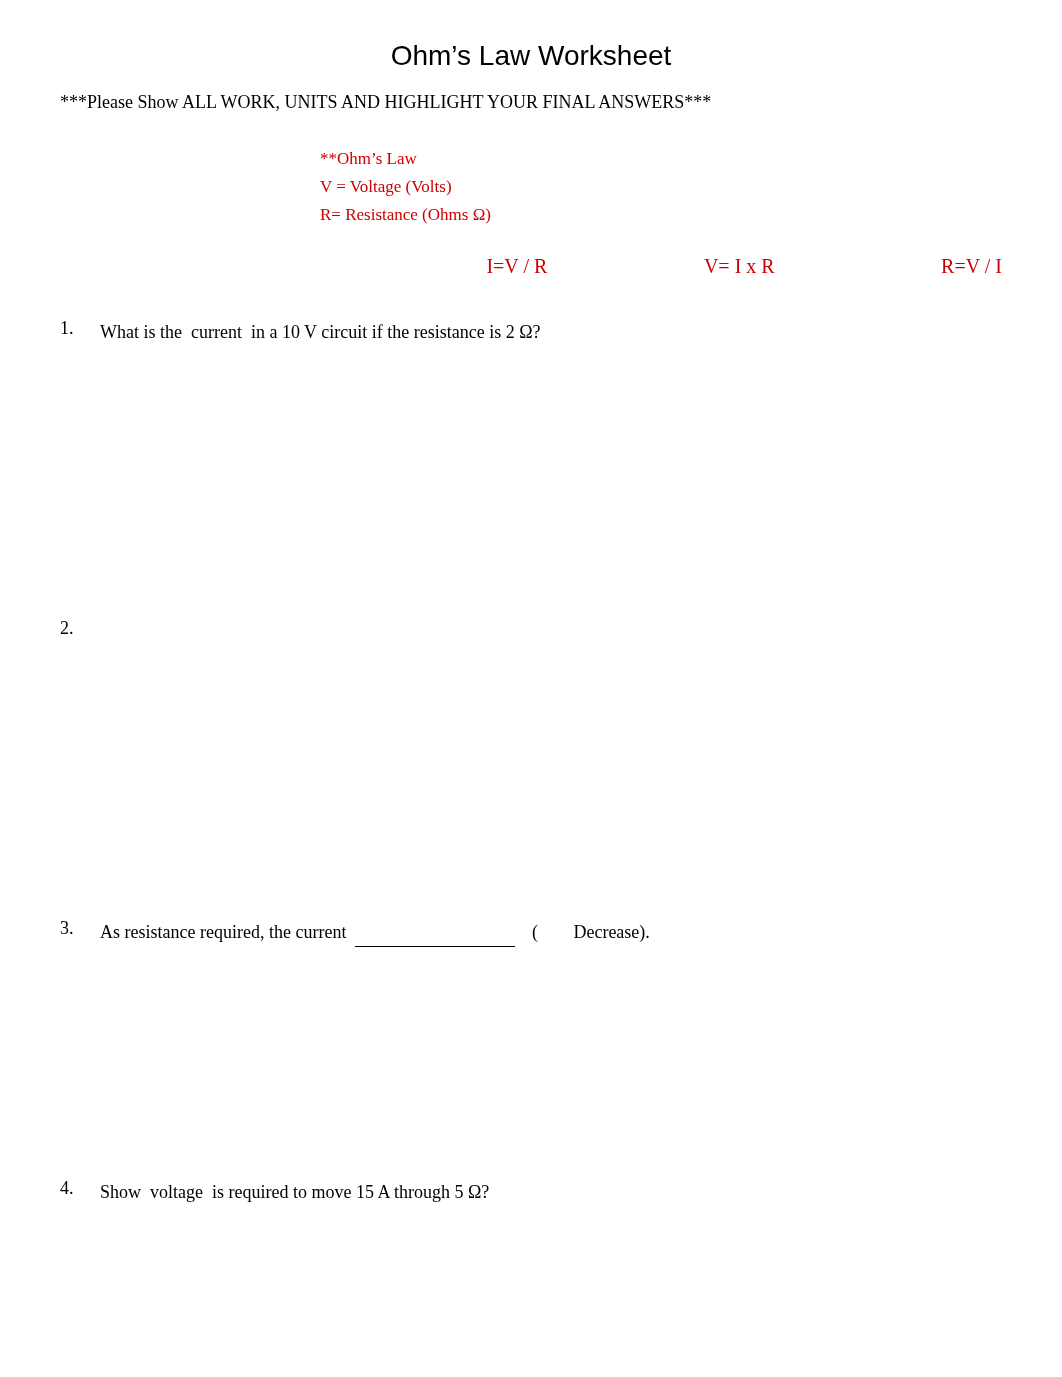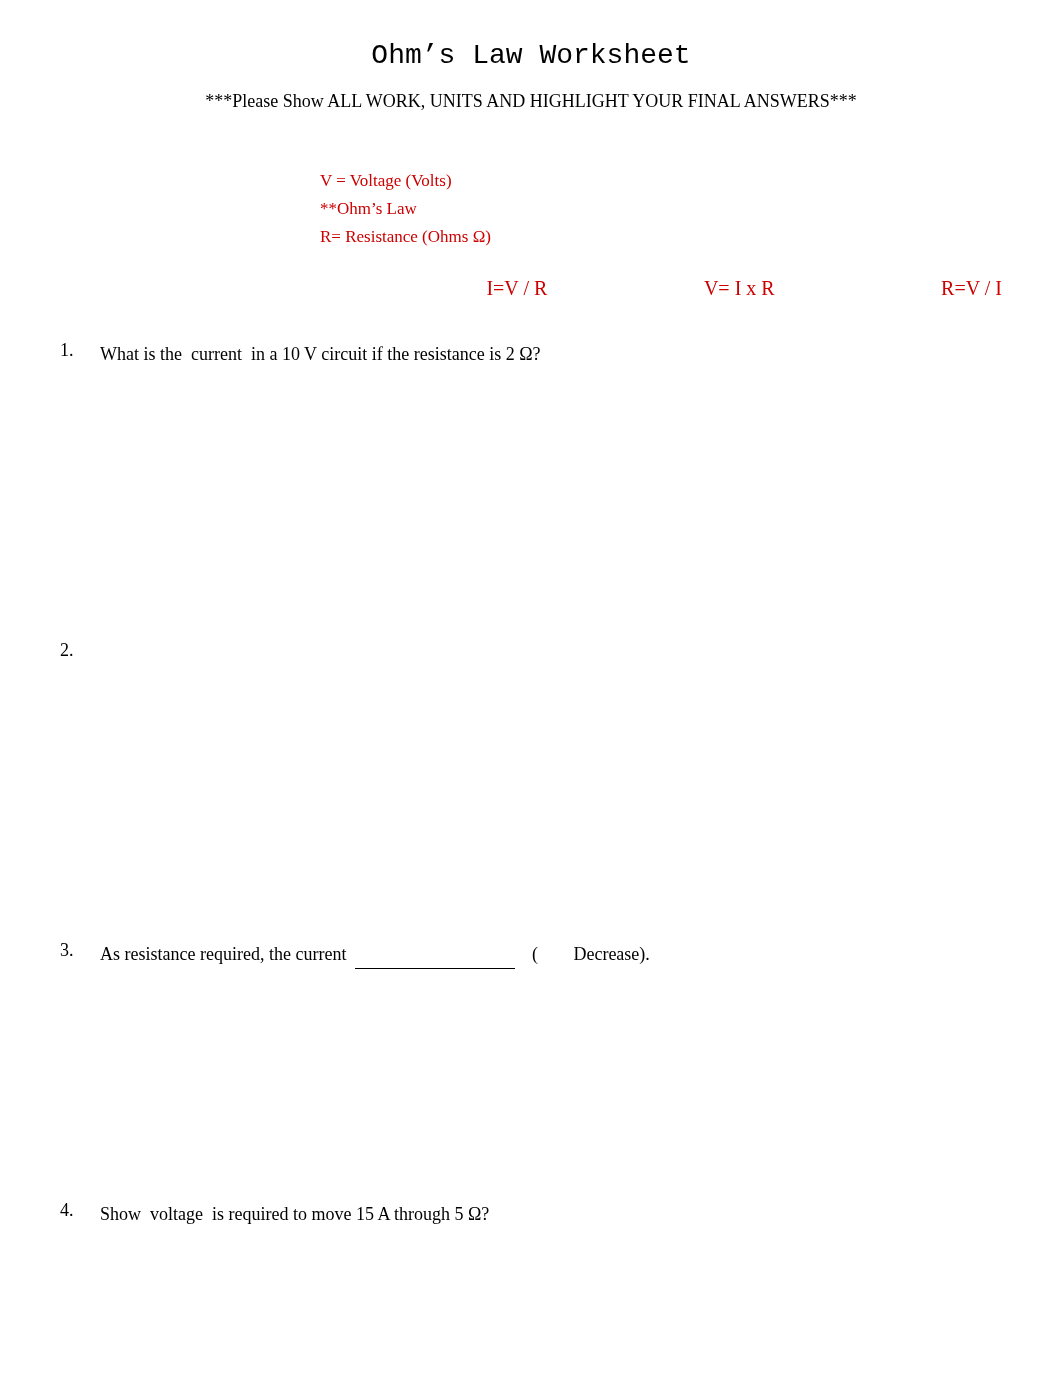--- a/index.html
+++ b/index.html
@@ -16,28 +16,28 @@
       width: 1062px;
       min-height: 1377px;
       padding: 40px 60px;
     }
 
     .page-title {
       text-align: center;
       font-size: 28px;
       font-weight: normal;
       margin-bottom: 20px;
-      font-family: Liberation Mono, monospace;
+      font-family: Liberation Sans, sans-serif;
     }
 
     .instructions {
-      text-align: center;
+      text-align: left;
       font-size: 18px;
       font-weight: normal;
-      margin-bottom: 59px;
+      margin-bottom: 36px;
     }
 
     .ohms-law-box {
       margin-left: 260px;
       margin-bottom: 30px;
     }
 
     .ohms-law-box .line {
       color: #cc0000;
       font-size: 17px;
@@ -107,22 +107,22 @@
       height: 120px;
     }
   </style>
 </head>
 <body>
 
 <h1 class="page-title">Ohm’s Law Worksheet</h1>
 <p class="instructions">***Please Show ALL WORK, UNITS AND HIGHLIGHT YOUR FINAL ANSWERS***</p>
 
 <div class="ohms-law-box">
+  <div class="line">**Ohm’s Law</div>
   <div class="line">V = Voltage (Volts)</div>
-  <div class="line">**Ohm’s Law</div>
   <div class="line">R= Resistance (Ohms Ω)</div>
 </div>
 
 <div class="formulas-row">
   <div class="formula">I=V / R</div>
   <div class="formula">V= I x R</div>
   <div class="formula">R=V / I</div>
 </div>
 
 <div class="questions">

